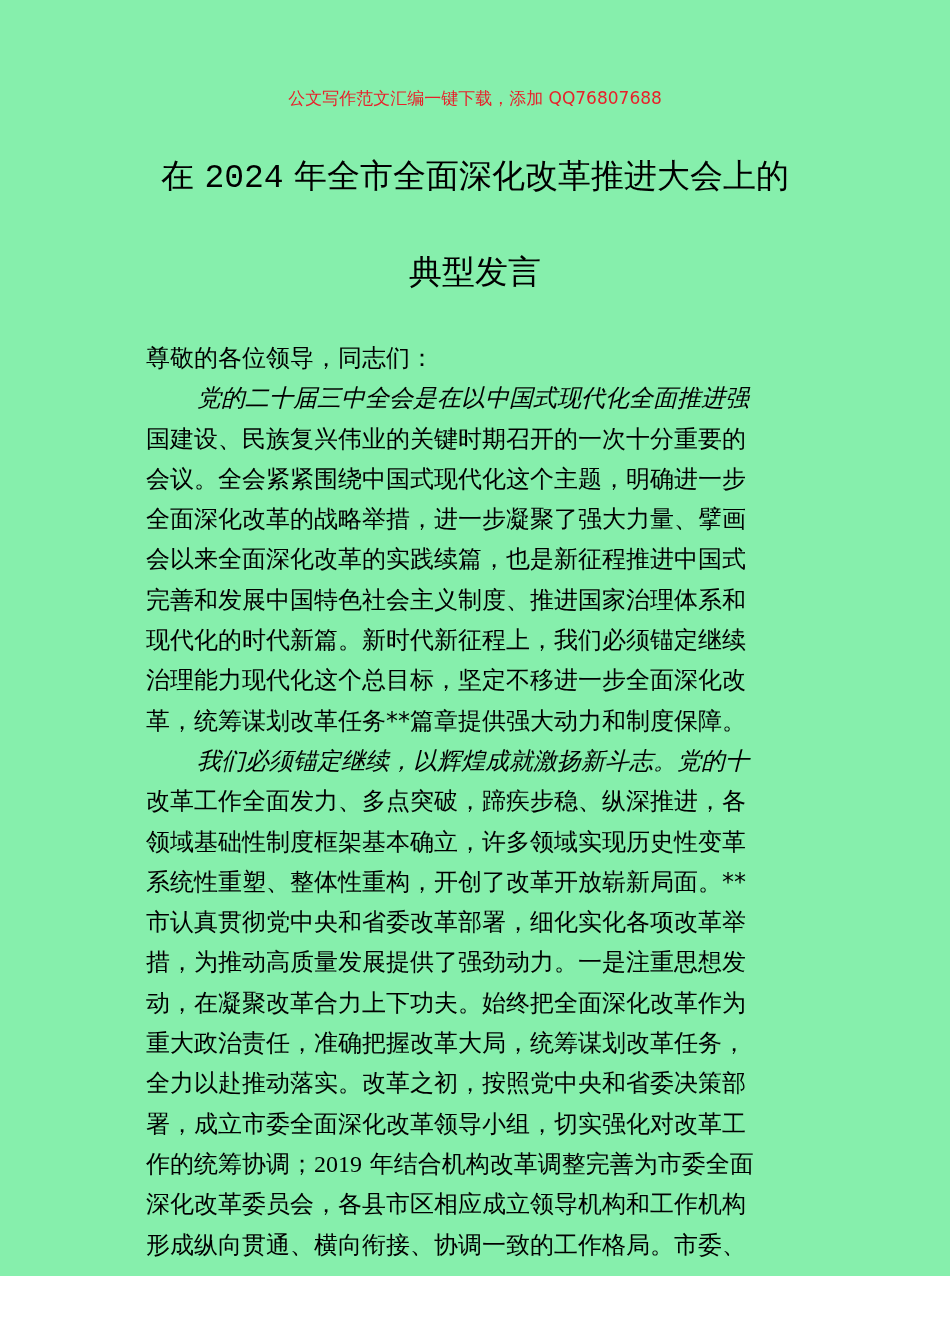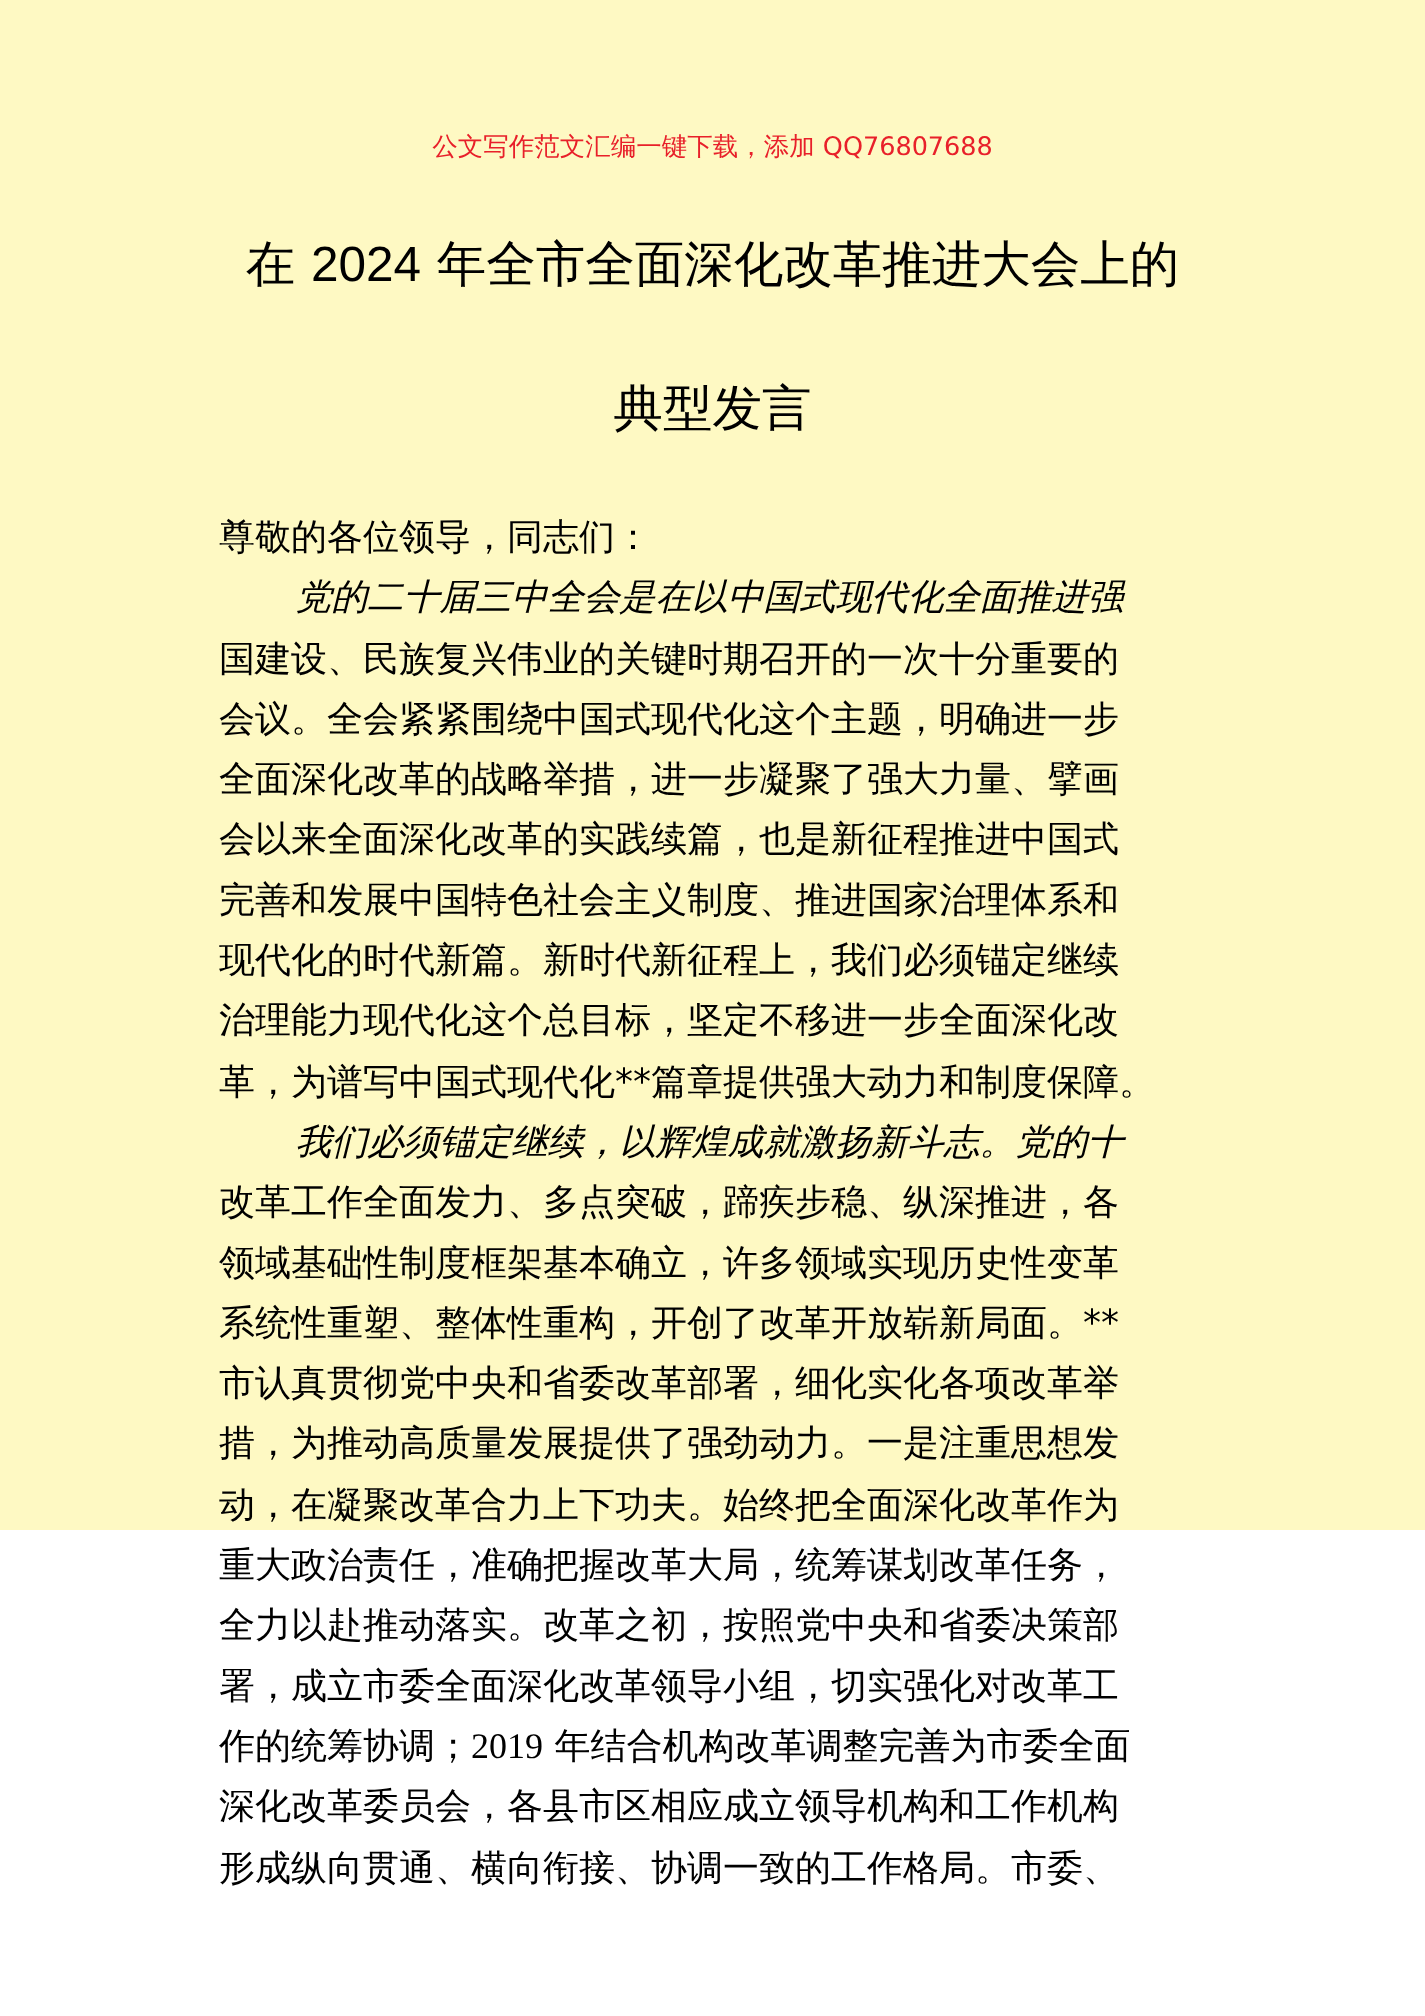--- a/index.html
+++ b/index.html
@@ -11,22 +11,22 @@
     width: 950px;
     height: 1344px;
     position: relative;
     overflow: hidden;
     font-family: "DejaVu Sans", sans-serif;
     color: #000000;
   }
   .page {
     position: absolute;
     left: 0; top: 0;
-    width: 950px; height: 1020px;
-    background: #fef9c3;
+    width: 950px; height: 1276px;
+    background: #86efac;
   }
   .watermark {
     position: absolute;
     top: 86px;
     left: 0;
     width: 950px;
     text-align: center;
     font-size: 17px;
     line-height: 24px;
     color: #e8202a;
@@ -35,21 +35,21 @@
   .title {
     position: absolute;
     left: 140px;
     width: 670px;
     text-align: center;
     font-size: 33px;
     line-height: 40px;
     color: #000;
   }
   .title .num {
-    font-family: Liberation Sans, sans-serif;
+    font-family: Liberation Mono, monospace;
     margin-top: 28px;
   }
   .title-line1 { top: 156px; }
   .title-line2 { top: 252px; }
   .body-text {
     position: absolute;
     left: 146px;
     top: 338px;
     width: 664px;
     font-size: 24px;
@@ -78,21 +78,21 @@
   <div class="body-text">
     <span class="line">尊敬的各位领导，同志们：</span>
     <span class="line indent">党的二十届三中全会是在以中国式现代化全面推进强</span>
     <span class="line">国建设、民族复兴伟业的关键时期召开的一次十分重要的</span>
     <span class="line">会议。全会紧紧围绕中国式现代化这个主题，明确进一步</span>
     <span class="line">全面深化改革的战略举措，进一步凝聚了强大力量、擘画</span>
     <span class="line">会以来全面深化改革的实践续篇，也是新征程推进中国式</span>
     <span class="line">完善和发展中国特色社会主义制度、推进国家治理体系和</span>
     <span class="line">现代化的时代新篇。新时代新征程上，我们必须锚定继续</span>
     <span class="line">治理能力现代化这个总目标，坚定不移进一步全面深化改</span>
-    <span class="line">革，为谱写中国式现代化**篇章提供强大动力和制度保障。</span>
+    <span class="line">革，统筹谋划改革任务**篇章提供强大动力和制度保障。</span>
     <span class="line indent">我们必须锚定继续，以辉煌成就激扬新斗志。党的十</span>
     <span class="line">改革工作全面发力、多点突破，蹄疾步稳、纵深推进，各</span>
     <span class="line">领域基础性制度框架基本确立，许多领域实现历史性变革</span>
     <span class="line">系统性重塑、整体性重构，开创了改革开放崭新局面。**</span>
     <span class="line">市认真贯彻党中央和省委改革部署，细化实化各项改革举</span>
     <span class="line">措，为推动高质量发展提供了强劲动力。一是注重思想发</span>
     <span class="line">动，在凝聚改革合力上下功夫。始终把全面深化改革作为</span>
     <span class="line">重大政治责任，准确把握改革大局，统筹谋划改革任务，</span>
     <span class="line">全力以赴推动落实。改革之初，按照党中央和省委决策部</span>
     <span class="line">署，成立市委全面深化改革领导小组，切实强化对改革工</span>

